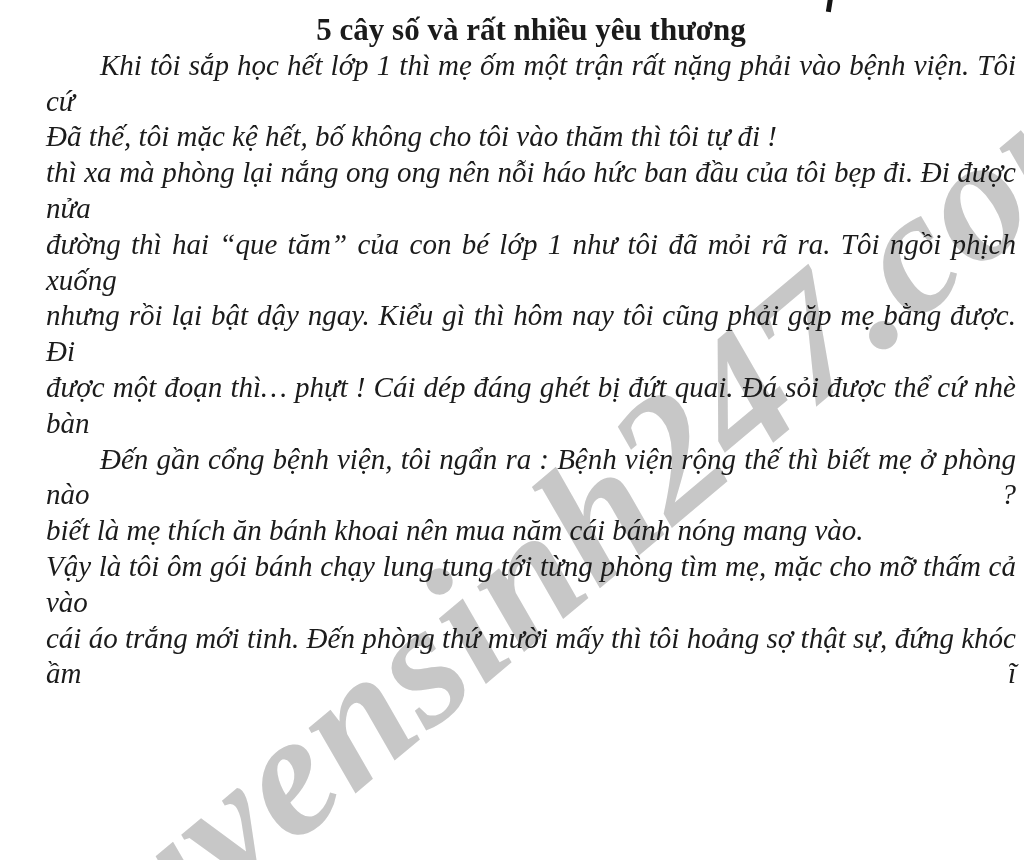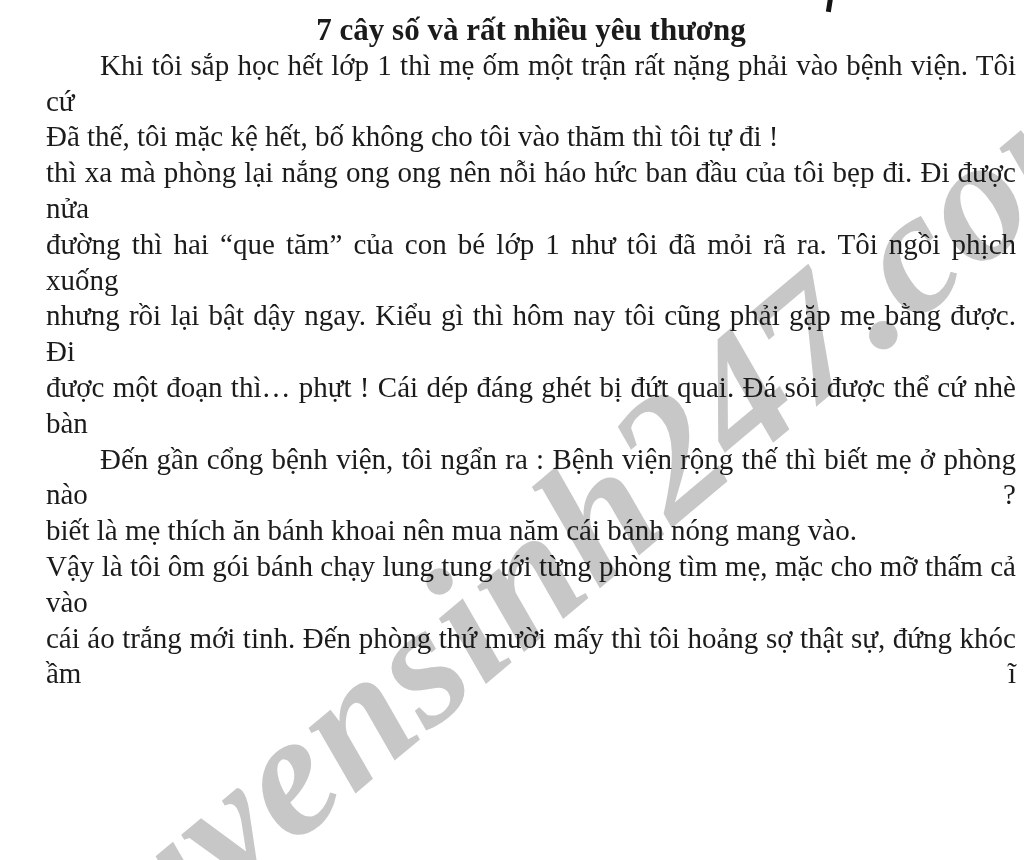--- a/index.html
+++ b/index.html
@@ -42,20 +42,21 @@
   .title {
     margin: 0;
     font-size: 31px;
     line-height: 35.8px;
     font-weight: bold;
     text-align: center;
   }
   .line {
     text-align: justify;
     text-align-last: justify;
+    font-style: italic;
   }
   .line.last { text-align-last: auto; }
   .line.first { text-indent: 54px; }
   .corner-mark {
     position: absolute;
     left: 827px;
     top: -3px;
     width: 5px;
     height: 15px;
     background: #141414;
@@ -65,21 +66,21 @@
 </style>
 </head>
 <body>
 
 <div class="page" style="background: rgb(255, 255, 255); color: rgb(27, 27, 27);">
   <div class="watermark" style="color: rgb(181, 181, 181);">tuyensinh247.com</div>
 
   <div class="corner-mark"></div>
 
   <div class="content">
-    <h1 class="title">7 cây số và rất nhiều yêu thương</h1>
+    <h1 class="title">5 cây số và rất nhiều yêu thương</h1>
 
     <div>
         <div class="line first">Khi tôi sắp học hết lớp 1 thì mẹ ốm một trận rất nặng phải vào bệnh viện. Tôi cứ</div>
         <div class="line last">Đã thế, tôi mặc kệ hết, bố không cho tôi vào thăm thì tôi tự đi !</div>
         <div class="line">thì xa mà phòng lại nắng ong ong nên nỗi háo hức ban đầu của tôi bẹp đi. Đi được nửa</div>
         <div class="line">đường thì hai “que tăm” của con bé lớp 1 như tôi đã mỏi rã ra. Tôi ngồi phịch xuống</div>
         <div class="line">nhưng rồi lại bật dậy ngay. Kiểu gì thì hôm nay tôi cũng phải gặp mẹ bằng được. Đi</div>
         <div class="line">được một đoạn thì… phựt ! Cái dép đáng ghét bị đứt quai. Đá sỏi được thể cứ nhè bàn</div>
         <div class="line first">Đến gần cổng bệnh viện, tôi ngẩn ra : Bệnh viện rộng thế thì biết mẹ ở phòng nào ?</div>
         <div class="line last">biết là mẹ thích ăn bánh khoai nên mua năm cái bánh nóng mang vào.</div>

